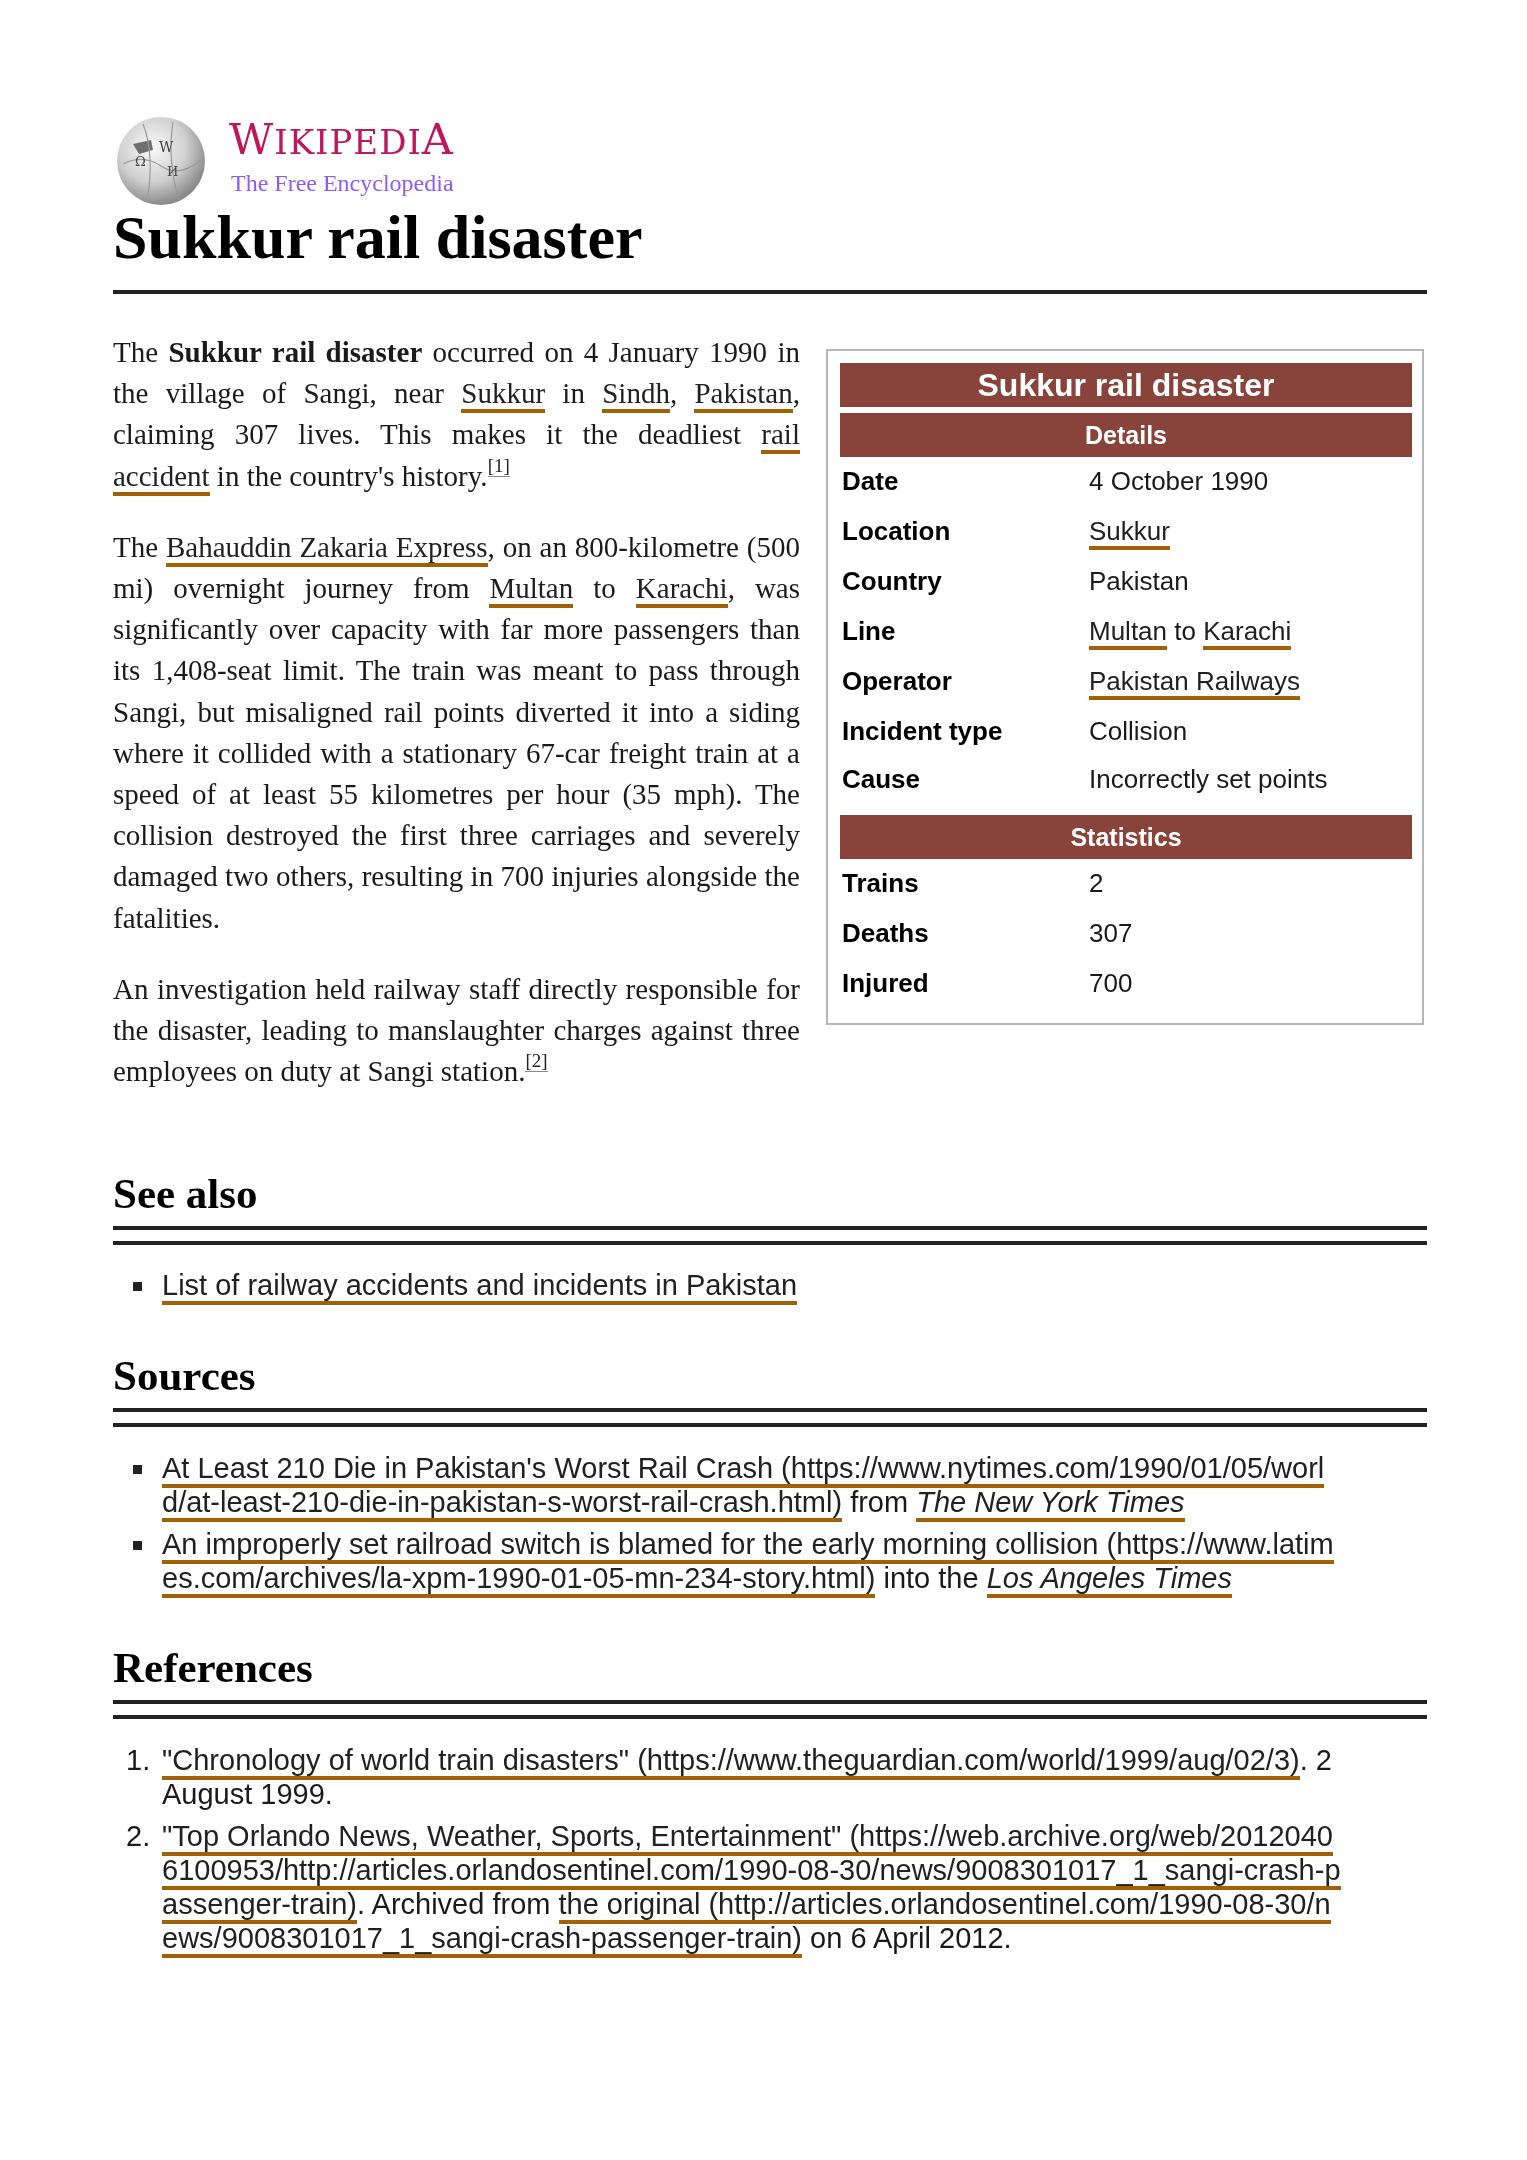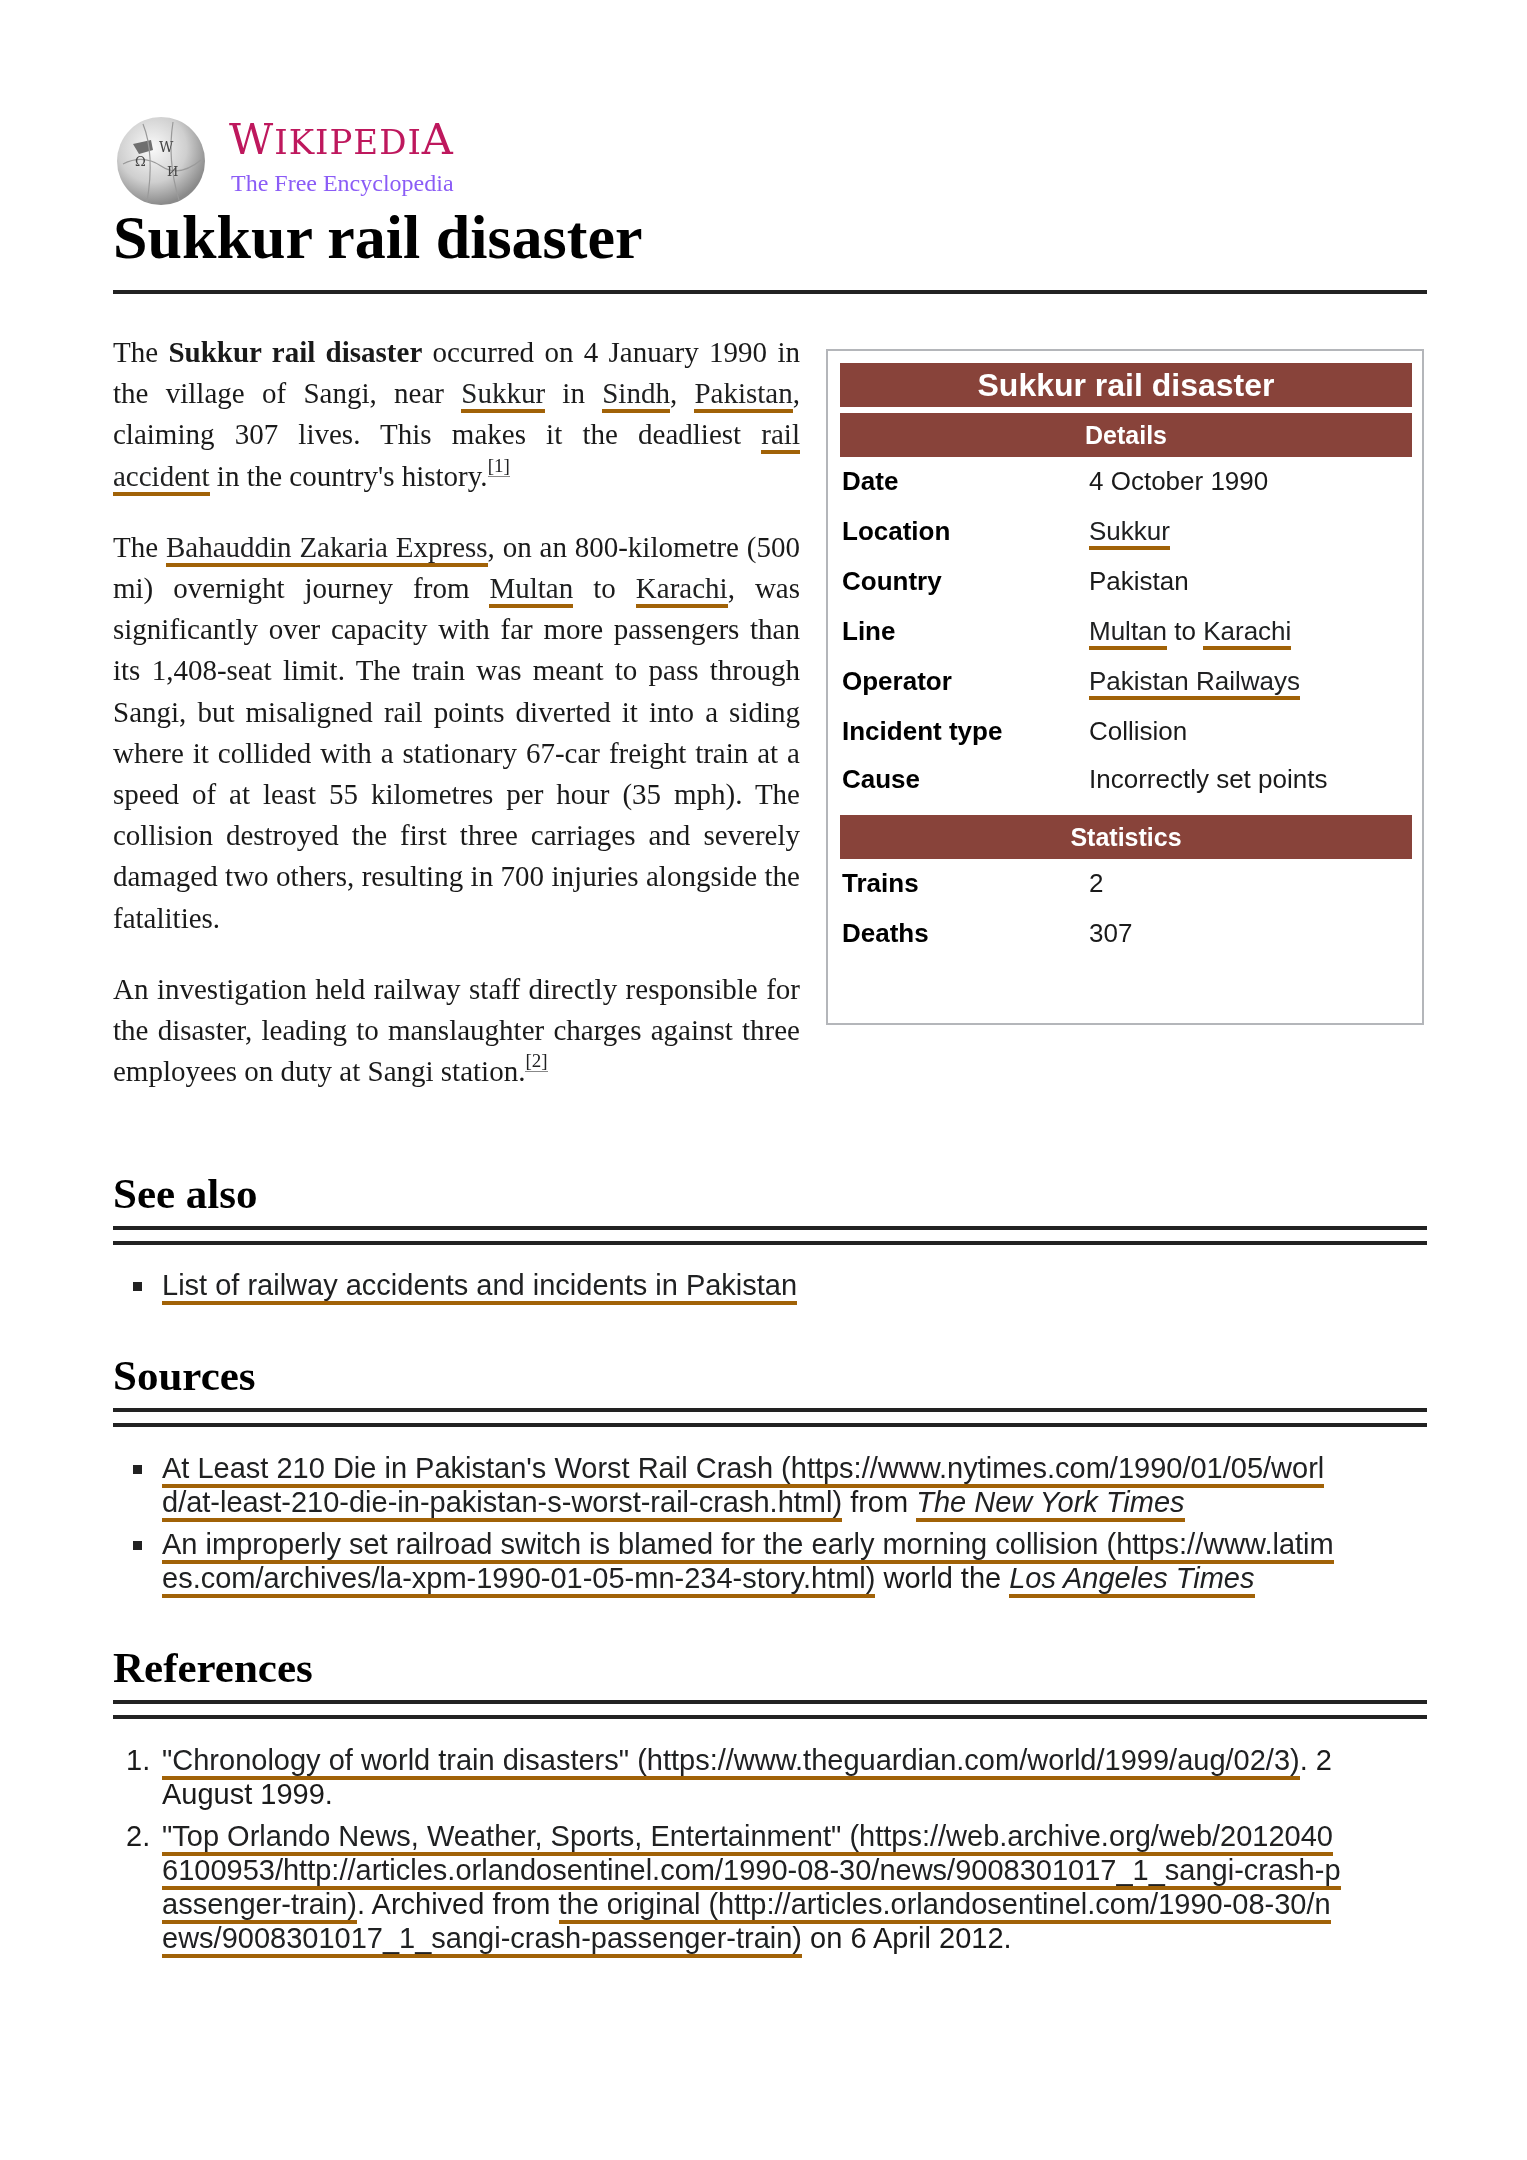--- a/index.html
+++ b/index.html
@@ -110,20 +110,24 @@
     <div class="ib-section" style="top:464px">Statistics</div>
 
     <div class="ib-row" style="top:512px">
       <span class="lbl">Trains</span>
       <span class="val">2</span>
     </div>
     <div class="ib-row" style="top:562px">
       <span class="lbl">Deaths</span>
       <span class="val">307</span>
     </div>
+    <div class="ib-row" style="top:612px">
+      <span class="lbl">Injured</span>
+      <span class="val">700</span>
+    </div>
   </div>
 
   <h2 class="sec-h" style="top:1172px">See also</h2>
   <div class="rule" style="top:1226px"></div>
   <div class="rule" style="top:1241px"></div>
   <div class="ulist" style="top:1268px">
     <div class="uitem">
       <span class="bullet"></span>
       <a class="lnk">List of railway accidents and incidents in Pakistan</a>
     </div>
@@ -132,21 +136,21 @@
   <h2 class="sec-h" style="top:1354px">Sources</h2>
   <div class="rule" style="top:1408px"></div>
   <div class="rule" style="top:1423px"></div>
   <div class="ulist" style="top:1451px">
     <div class="uitem">
       <span class="bullet"></span>
       <a class="lnk">At Least 210 Die in Pakistan's Worst Rail Crash (https://www.nytimes.com/1990/01/05/worl</a><br><a class="lnk">d/at-least-210-die-in-pakistan-s-worst-rail-crash.html)</a><span style="white-space:pre"> from </span><a class="lnk"><i>The New York Times</i></a>
     </div>
     <div class="uitem">
       <span class="bullet"></span>
-      <a class="lnk">An improperly set railroad switch is blamed for the early morning collision (https://www.latim</a><br><a class="lnk">es.com/archives/la-xpm-1990-01-05-mn-234-story.html)</a><span style="white-space:pre"> world the </span><a class="lnk"><i>Los Angeles Times</i></a>
+      <a class="lnk">An improperly set railroad switch is blamed for the early morning collision (https://www.latim</a><br><a class="lnk">es.com/archives/la-xpm-1990-01-05-mn-234-story.html)</a><span style="white-space:pre"> into the </span><a class="lnk"><i>Los Angeles Times</i></a>
     </div>
   </div>
 
   <h2 class="sec-h" style="top:1646px">References</h2>
   <div class="rule" style="top:1700px"></div>
   <div class="rule" style="top:1715px"></div>
   <div class="olist" style="top:1743px">
     <div class="oitem">
       <span class="num">1.</span>
       <a class="lnk">"Chronology of world train disasters" (https://www.theguardian.com/world/1999/aug/02/3)</a><span>. 2 August 1999.</span>

